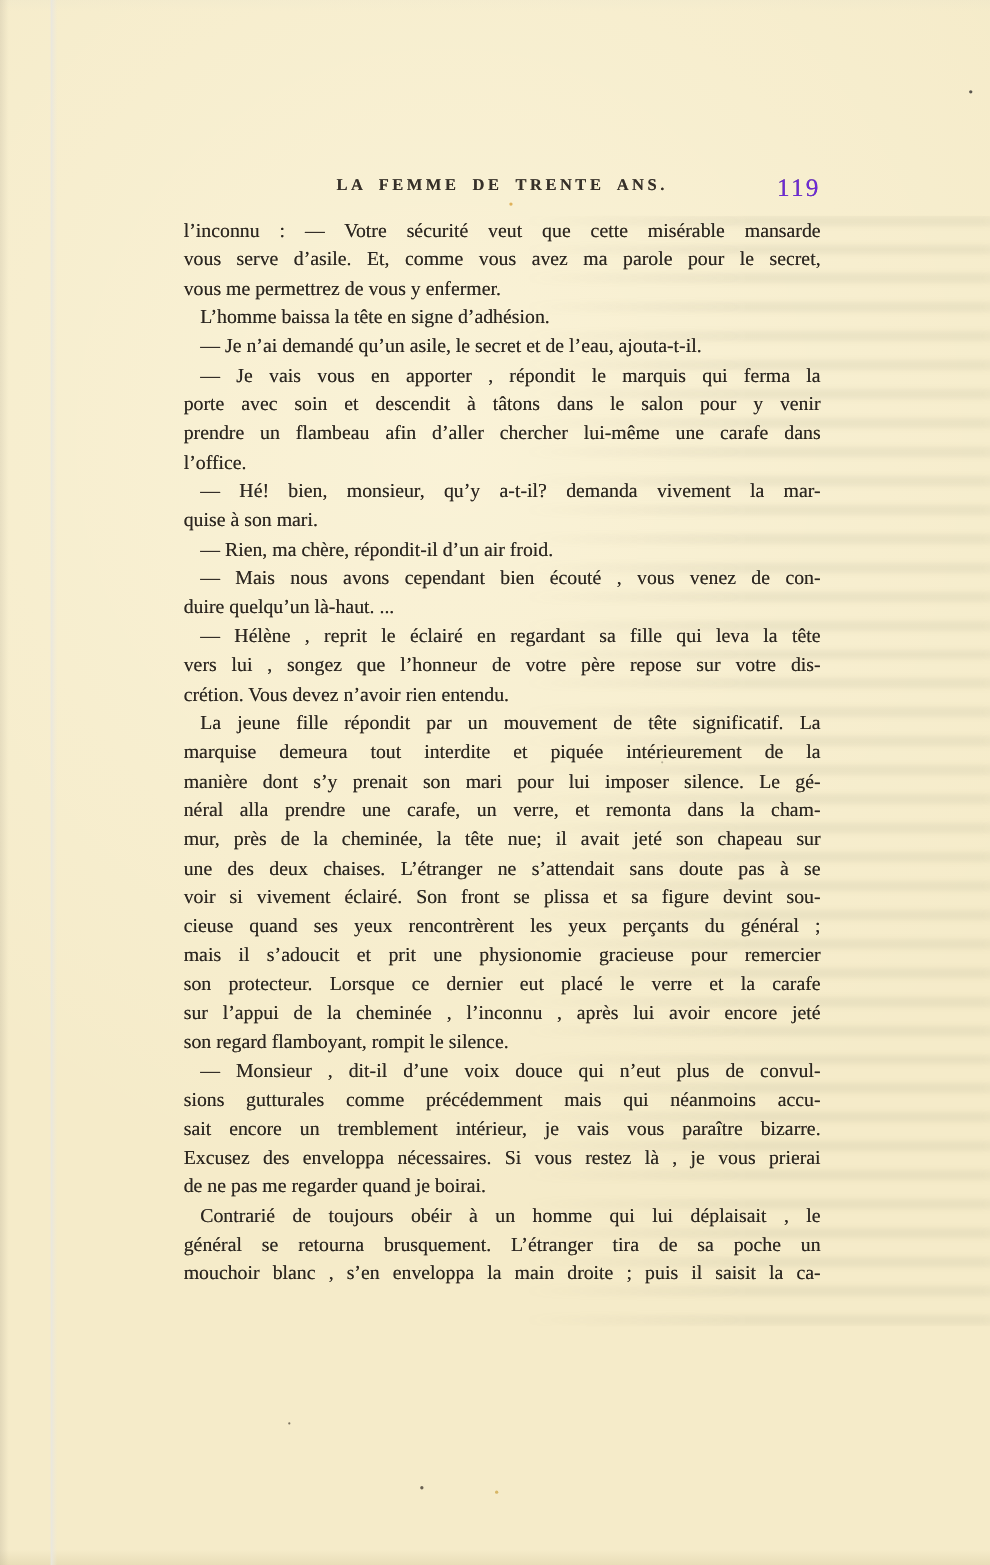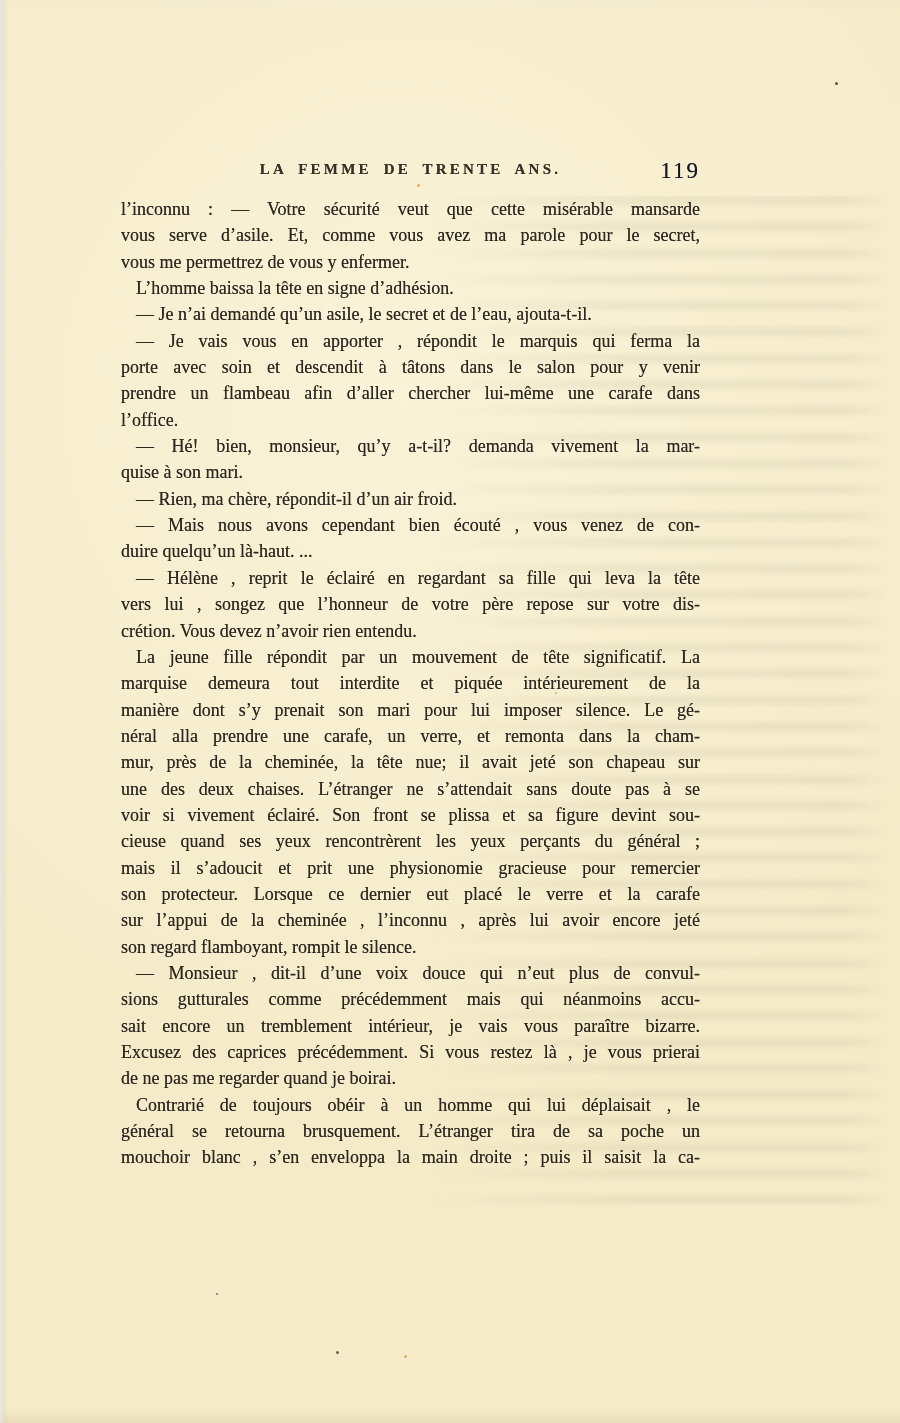--- a/index.html
+++ b/index.html
@@ -6,21 +6,21 @@
   body{
     width:900px; height:1423px; position:relative; overflow:hidden;
     font-family:"Liberation Serif","DejaVu Serif",serif;
     background:
       radial-gradient(120% 80% at 45% 28%, rgba(255,250,230,0.5), rgba(255,250,230,0) 62%),
       linear-gradient(90deg, rgba(190,180,155,0.35) 0px, rgba(190,180,155,0) 8px),
       linear-gradient(0deg, rgba(200,185,140,0.28) 0px, rgba(200,185,140,0) 14px),
       linear-gradient(180deg, rgba(235,228,200,0.35) 0px, rgba(235,228,200,0) 10px),
       #f5ebc9;
   }
-  .page{ position:absolute; inset:0; }
+  .page{ position:absolute; inset:0;margin-left:46px; }
   .scan-edge{
     position:absolute; left:0; top:0; width:6px; height:100%;
     background:linear-gradient(90deg, #e9e7df 0px, rgba(233,231,223,0.45) 3px, rgba(233,231,223,0) 6px);
   }
   
   .bleed{
     position:absolute; left:430px; top:196px; width:460px; height:1010px;
     background:repeating-linear-gradient(180deg,
       rgba(118,116,90,0.085) 0px, rgba(118,116,90,0.085) 9px,
       rgba(118,116,90,0) 9px, rgba(118,116,90,0) 26.3px);
@@ -31,21 +31,21 @@
   .speck{ position:absolute; border-radius:50%; }
   .text-block{ position:absolute; left:121px; top:161px; width:579px; color:#2c2721; }
   .running-head{ position:relative; height:21px; }
   .rh-title{
     display:block; text-align:center;
     font-size:15px; font-weight:700; letter-spacing:3.2px; word-spacing:5px;
     color:#363029; text-shadow:0 0 0.6px rgba(54,48,41,0.65);
   }
   .rh-num{
     position:absolute; right:0; top:-3px;
-    font-size:23px; letter-spacing:2px; color:#0f172a;
+    font-size:23px; letter-spacing:2px; color:#6d28d9;
     text-shadow:0 0 0.6px rgba(44,39,33,0.65);
   }
   .bodytext{
     margin-top:14px;
     font-size:18px; line-height:26.35px;
     text-shadow:0 0 0.6px rgba(44,39,33,0.7);
   }
   .line{ text-align:justify; text-align-last:justify; height:26.35px; }
   .line.end{ text-align:left; text-align-last:left; }
   .line.indent{ text-indent:15px; }
@@ -95,20 +95,20 @@
         <div class="line">une des deux chaises. L’étranger ne s’attendait sans doute pas à se</div>
         <div class="line">voir si vivement éclairé. Son front se plissa et sa figure devint sou-</div>
         <div class="line">cieuse quand ses yeux rencontrèrent les yeux perçants du général ;</div>
         <div class="line">mais il s’adoucit et prit une physionomie gracieuse pour remercier</div>
         <div class="line">son protecteur. Lorsque ce dernier eut placé le verre et la carafe</div>
         <div class="line">sur l’appui de la cheminée , l’inconnu , après lui avoir encore jeté</div>
         <div class="line end">son regard flamboyant, rompit le silence.</div>
         <div class="line indent">— Monsieur , dit-il d’une voix douce qui n’eut plus de convul-</div>
         <div class="line">sions gutturales comme précédemment mais qui néanmoins accu-</div>
         <div class="line">sait encore un tremblement intérieur, je vais vous paraître bizarre.</div>
-        <div class="line">Excusez des caprices précédemment. Si vous restez là , je vous prierai</div>
+        <div class="line">Excusez des enveloppa nécessaires. Si vous restez là , je vous prierai</div>
         <div class="line end">de ne pas me regarder quand je boirai.</div>
         <div class="line indent">Contrarié de toujours obéir à un homme qui lui déplaisait , le</div>
         <div class="line">général se retourna brusquement. L’étranger tira de sa poche un</div>
         <div class="line">mouchoir blanc , s’en enveloppa la main droite ; puis il saisit la ca-</div>
       </div>
   </div>
 </div>
 
 </body></html>

